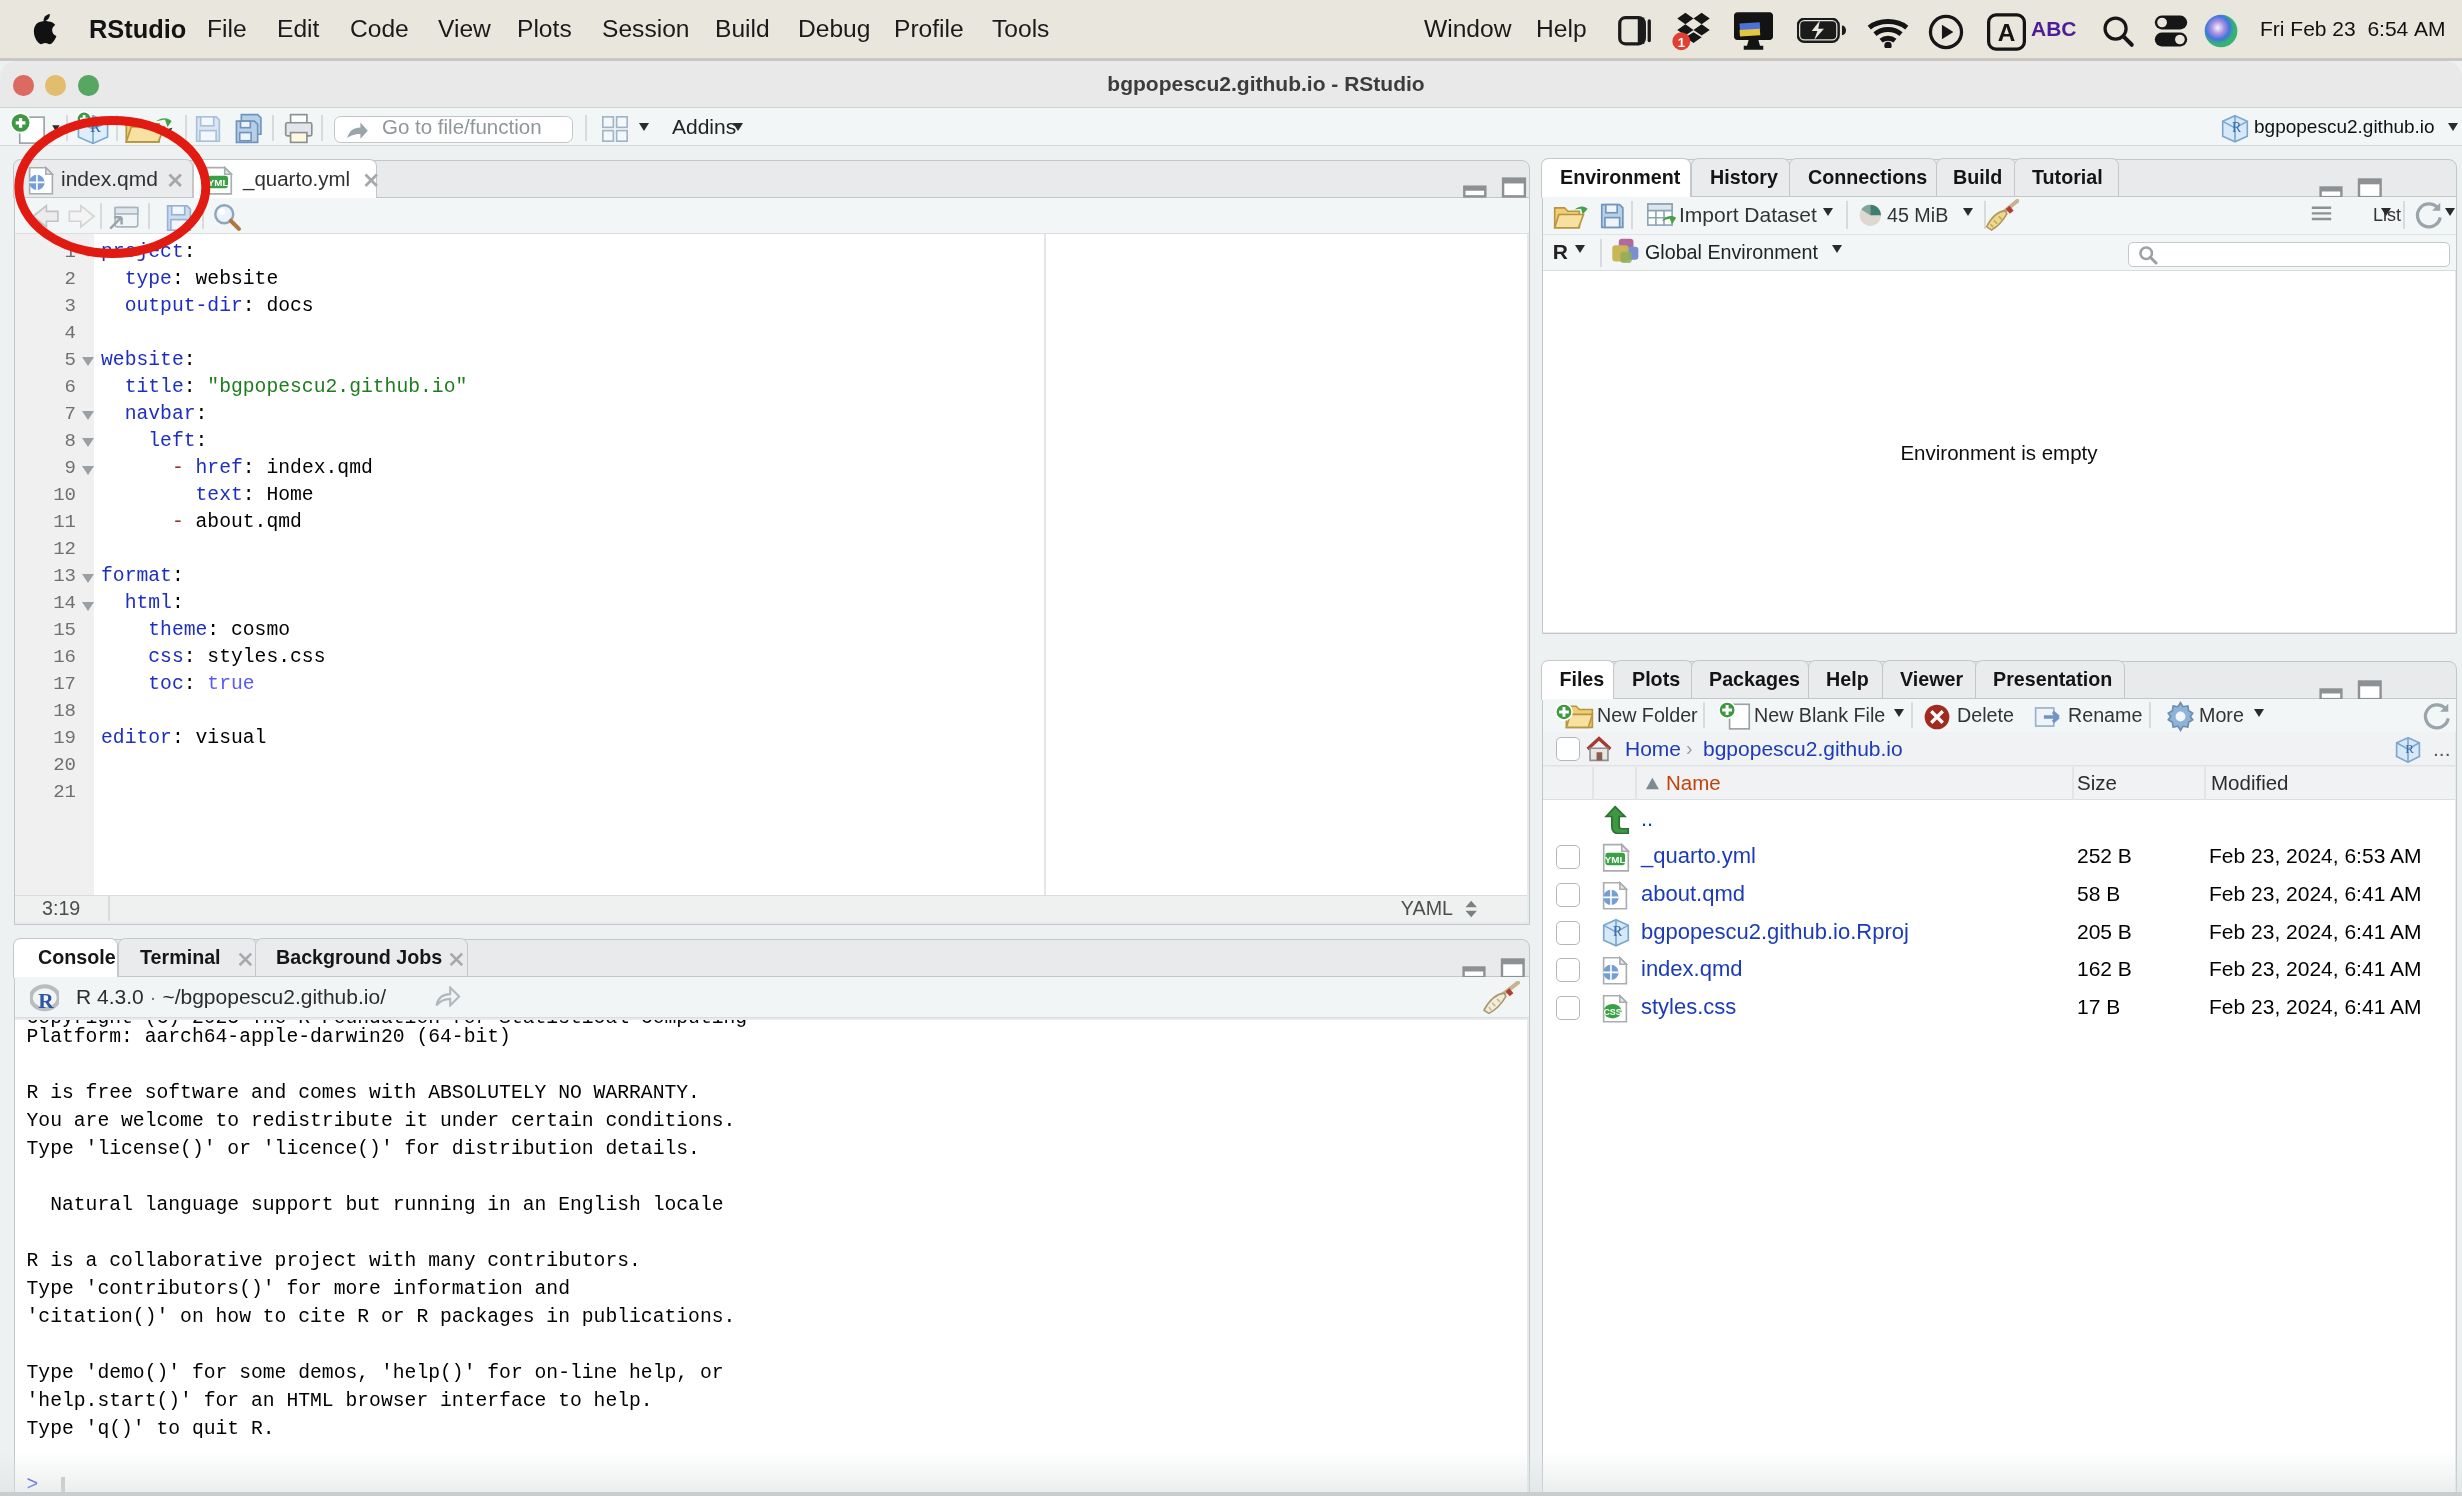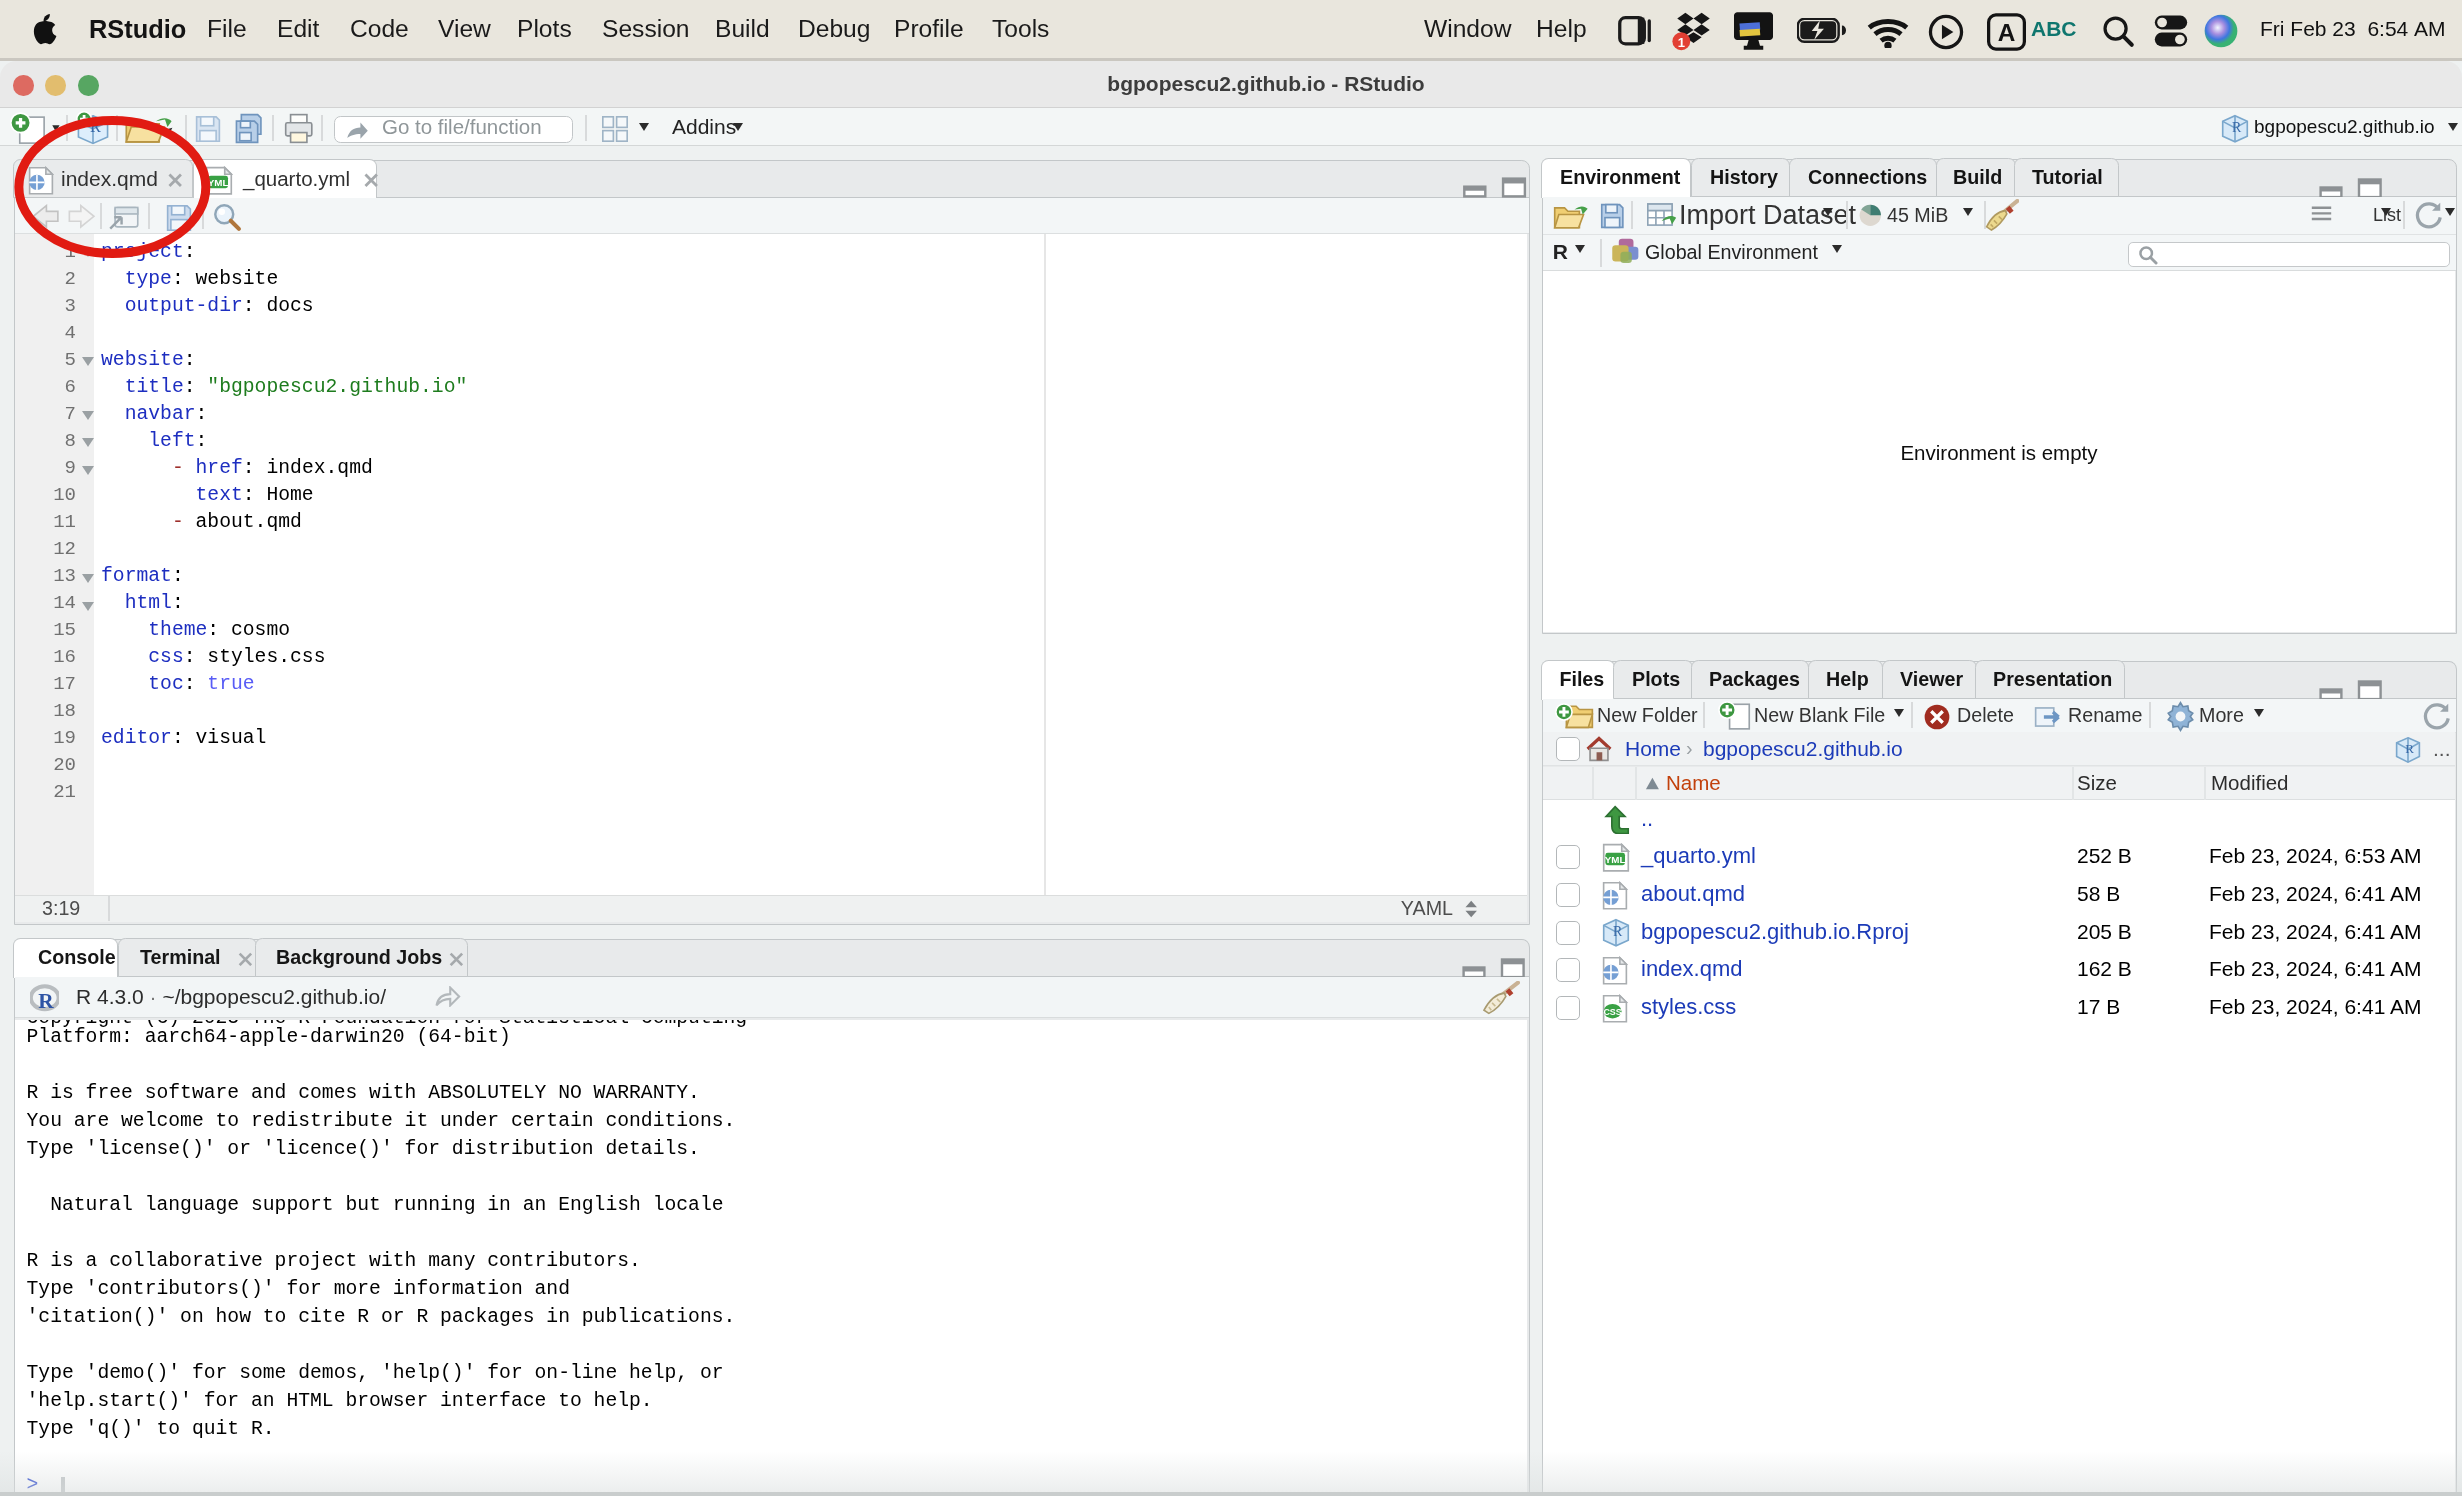--- a/index.html
+++ b/index.html
@@ -68,21 +68,21 @@
   <circle cx="27" cy="35" r="4.5" fill="#141414"></circle>
 </svg>
 <svg class="abs" style="left:1928px;top:14px;" width="36" height="36" viewBox="0 0 44 44">
   <circle cx="22" cy="22" r="19" fill="none" stroke="#161616" stroke-width="4"></circle>
   <path d="M17 13l14 9-14 9z" fill="#161616"></path>
 </svg>
 <svg class="abs" style="left:1987px;top:13px;" width="39" height="38" viewBox="0 0 48 46">
   <rect x="2" y="2" width="44" height="42" rx="9" fill="none" stroke="#141414" stroke-width="4"></rect>
   <text x="24" y="34" font-size="30" font-weight="700" fill="#141414" text-anchor="middle" font-family="Liberation Sans">A</text>
 </svg>
-<div class="abs" style="left:2031px;top:0;height:58px;line-height:58px;font-size:21px;font-weight:700;color:#0f766e;">ABC</div>
+<div class="abs" style="left:2031px;top:0;height:58px;line-height:58px;font-size:21px;font-weight:700;color:#4c1d95;">ABC</div>
 <svg class="abs" style="left:2101px;top:14px;" width="34" height="34" viewBox="0 0 42 42">
   <circle cx="18" cy="18" r="13" fill="none" stroke="#161616" stroke-width="4"></circle>
   <path d="M28 28l10 10" stroke="#161616" stroke-width="5" stroke-linecap="round"></path>
 </svg>
 <svg class="abs" style="left:2154px;top:14px;" width="34" height="34" viewBox="0 0 42 42">
   <rect x="1" y="2" width="40" height="17" rx="8.5" fill="#161616"></rect>
   <circle cx="10" cy="10.5" r="6" fill="#e9e6dd"></circle>
   <rect x="1" y="23" width="40" height="17" rx="8.5" fill="#161616"></rect>
   <circle cx="32" cy="31.5" r="6" fill="#e9e6dd"></circle>
 </svg>
@@ -355,21 +355,21 @@
     <rect x="7" y="2" width="14" height="10" fill="#eef4fa" stroke="#6f94bd" stroke-width="2"></rect>
     <rect x="6" y="18" width="18" height="12" fill="#eef4fa" stroke="#6f94bd" stroke-width="2"></rect>
   </svg>
   <div class="sep" style="left:88px;top:41px;height:28px;"></div>
   <svg class="abs" style="left:104px;top:43px;" width="34" height="28" viewBox="0 0 42 34">
     <rect x="1" y="1" width="30" height="26" fill="#fff" stroke="#8ea3b5" stroke-width="2"></rect>
     <path d="M1 9h30M1 18h30M11 1v26M21 1v26" stroke="#8ea3b5" stroke-width="2"></path>
     <rect x="1" y="1" width="30" height="8" fill="#dce6ee" stroke="#8ea3b5" stroke-width="2"></rect>
     <path d="M18 22c6-7 13-8 18-4l-5 8-3-7z" fill="#46a049"></path>
   </svg>
-  <div class="abs" style="left:136px;top:37px;height:38px;line-height:36px;font-size:27px;color:#333;">Import Dataset</div>
+  <div class="abs" style="left:136px;top:37px;height:38px;line-height:36px;font-size:21px;color:#333;">Import Dataset</div>
   <div class="caret sm" style="left:280px;top:48px;"></div>
   <div class="sep" style="left:303px;top:41px;height:28px;"></div>
   <svg class="abs" style="left:315px;top:43px;" width="24.6" height="24.6" viewBox="0 0 30 30">
     <circle cx="15" cy="15" r="13" fill="#ddd8d0"></circle>
     <path d="M15 2 A13 13 0 0 1 28 15 L15 15 Z" fill="#3f7d72"></path>
     <path d="M15 2 A13 13 0 0 0 4 8 L15 15 Z" fill="#44836f" opacity="0.6"></path>
   </svg>
   <div class="abs" style="left:344px;top:37px;height:38px;line-height:36px;font-size:19.7px;color:#333;">45 MiB</div>
   <div class="caret sm" style="left:420px;top:48px;"></div>
   <div class="sep" style="left:441px;top:41px;height:28px;"></div>

